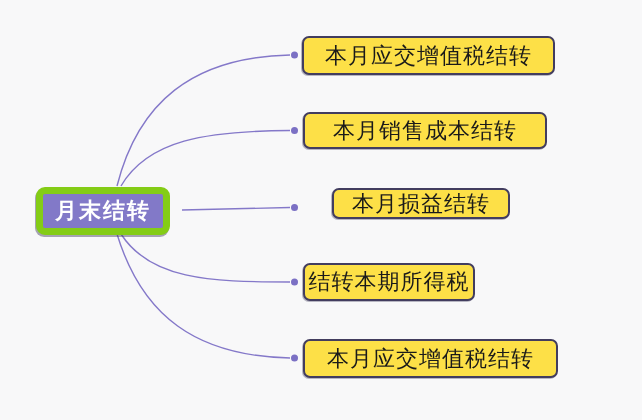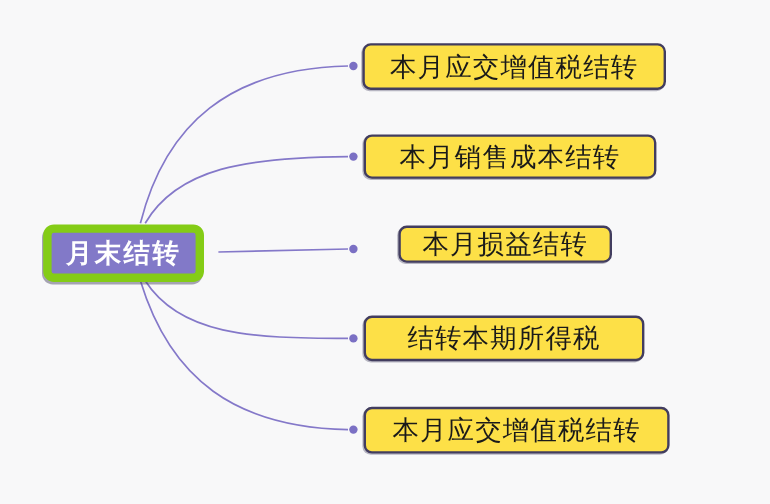--- a/index.html
+++ b/index.html
@@ -63,21 +63,21 @@
     border-radius: 7px;
     color: #1a1a1a;
     font-size: 22px;
     letter-spacing: 1px;
     box-shadow: -1px 1px 0 rgba(64, 59, 92, 0.35);
     text-align: center;
   }
   .node-b1 { left: 302px; top: 36px;  width: 253px; height: 39px; }
   .node-b2 { left: 303px; top: 112px; width: 244px; height: 37px; }
   .node-b3 { left: 303px; top: 188px; width: 178px; height: 31px; margin-left: 29px; }
-  .node-b4 { left: 303px; top: 263px; width: 234px; height: 38px; }
+  .node-b4 { left: 303px; top: 263px; width: 172px; height: 38px; }
   .node-b5 { left: 303px; top: 339px; width: 255px; height: 39px; }
 </style>
 </head>
 <body>
 
 <div class="canvas">
 
   <svg class="connector-layer" viewBox="0 0 642 420" xmlns="http://www.w3.org/2000/svg">
     <path class="connector" d="M117,186 C138,103 192,57 290,55"></path>
     <circle class="dot" cx="294.5" cy="55" r="3.5"></circle>

